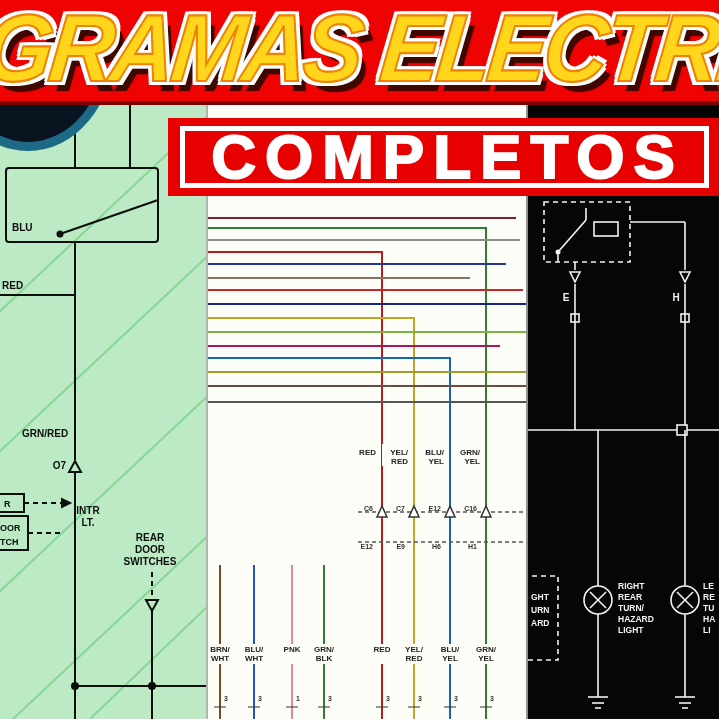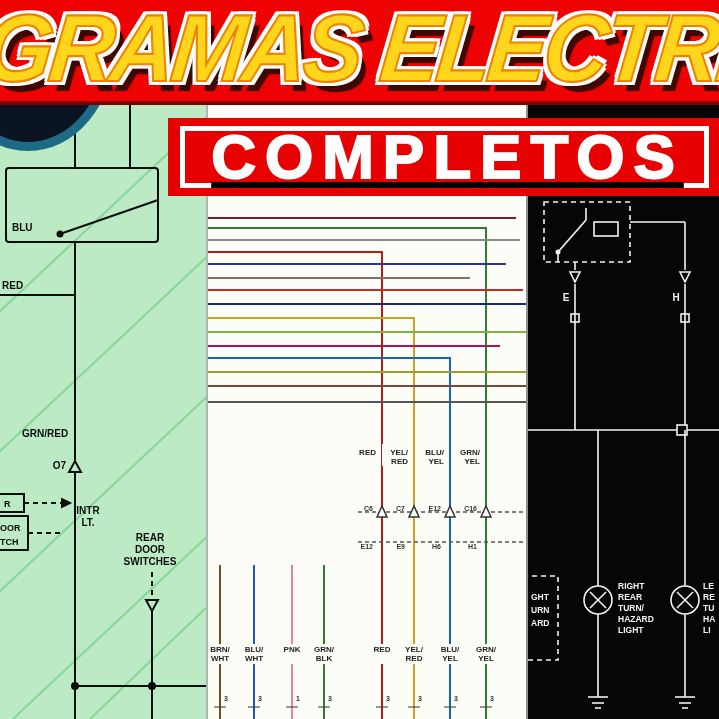--- a/index.html
+++ b/index.html
@@ -40,21 +40,21 @@
              -4px -4px 0 #ffffff, 4px -4px 0 #ffffff,
              -4px  4px 0 #ffffff, 4px  4px 0 #ffffff,
              -4px  0   0 #ffffff, 4px  0   0 #ffffff,
               0   -4px 0 #ffffff, 0    4px 0 #ffffff,
               9px 10px 1px rgba(30,8,0,0.85); }
 
   
   .sub-banner { position:absolute; left:168px; top:118px; width:551px; height:78px;
                 background:#e60000; z-index:3; padding:8px 10px 8px 12px; }
   .sub-banner-inner { width:100%; height:100%; border:5px solid #ffffff;
-                      display:flex; align-items:center; justify-content:center;text-decoration:underline; }
+                      display:flex; align-items:center; justify-content:center; }
   .subtitle { color:#ffffff; font-size:62px; font-weight:bold; letter-spacing:9px;
               -webkit-text-stroke:2px #ffffff; line-height:1; padding-left:6px; }
 </style>
 </head>
 <body>
 
 <div class="stage">
 
   <div class="panels">
 

